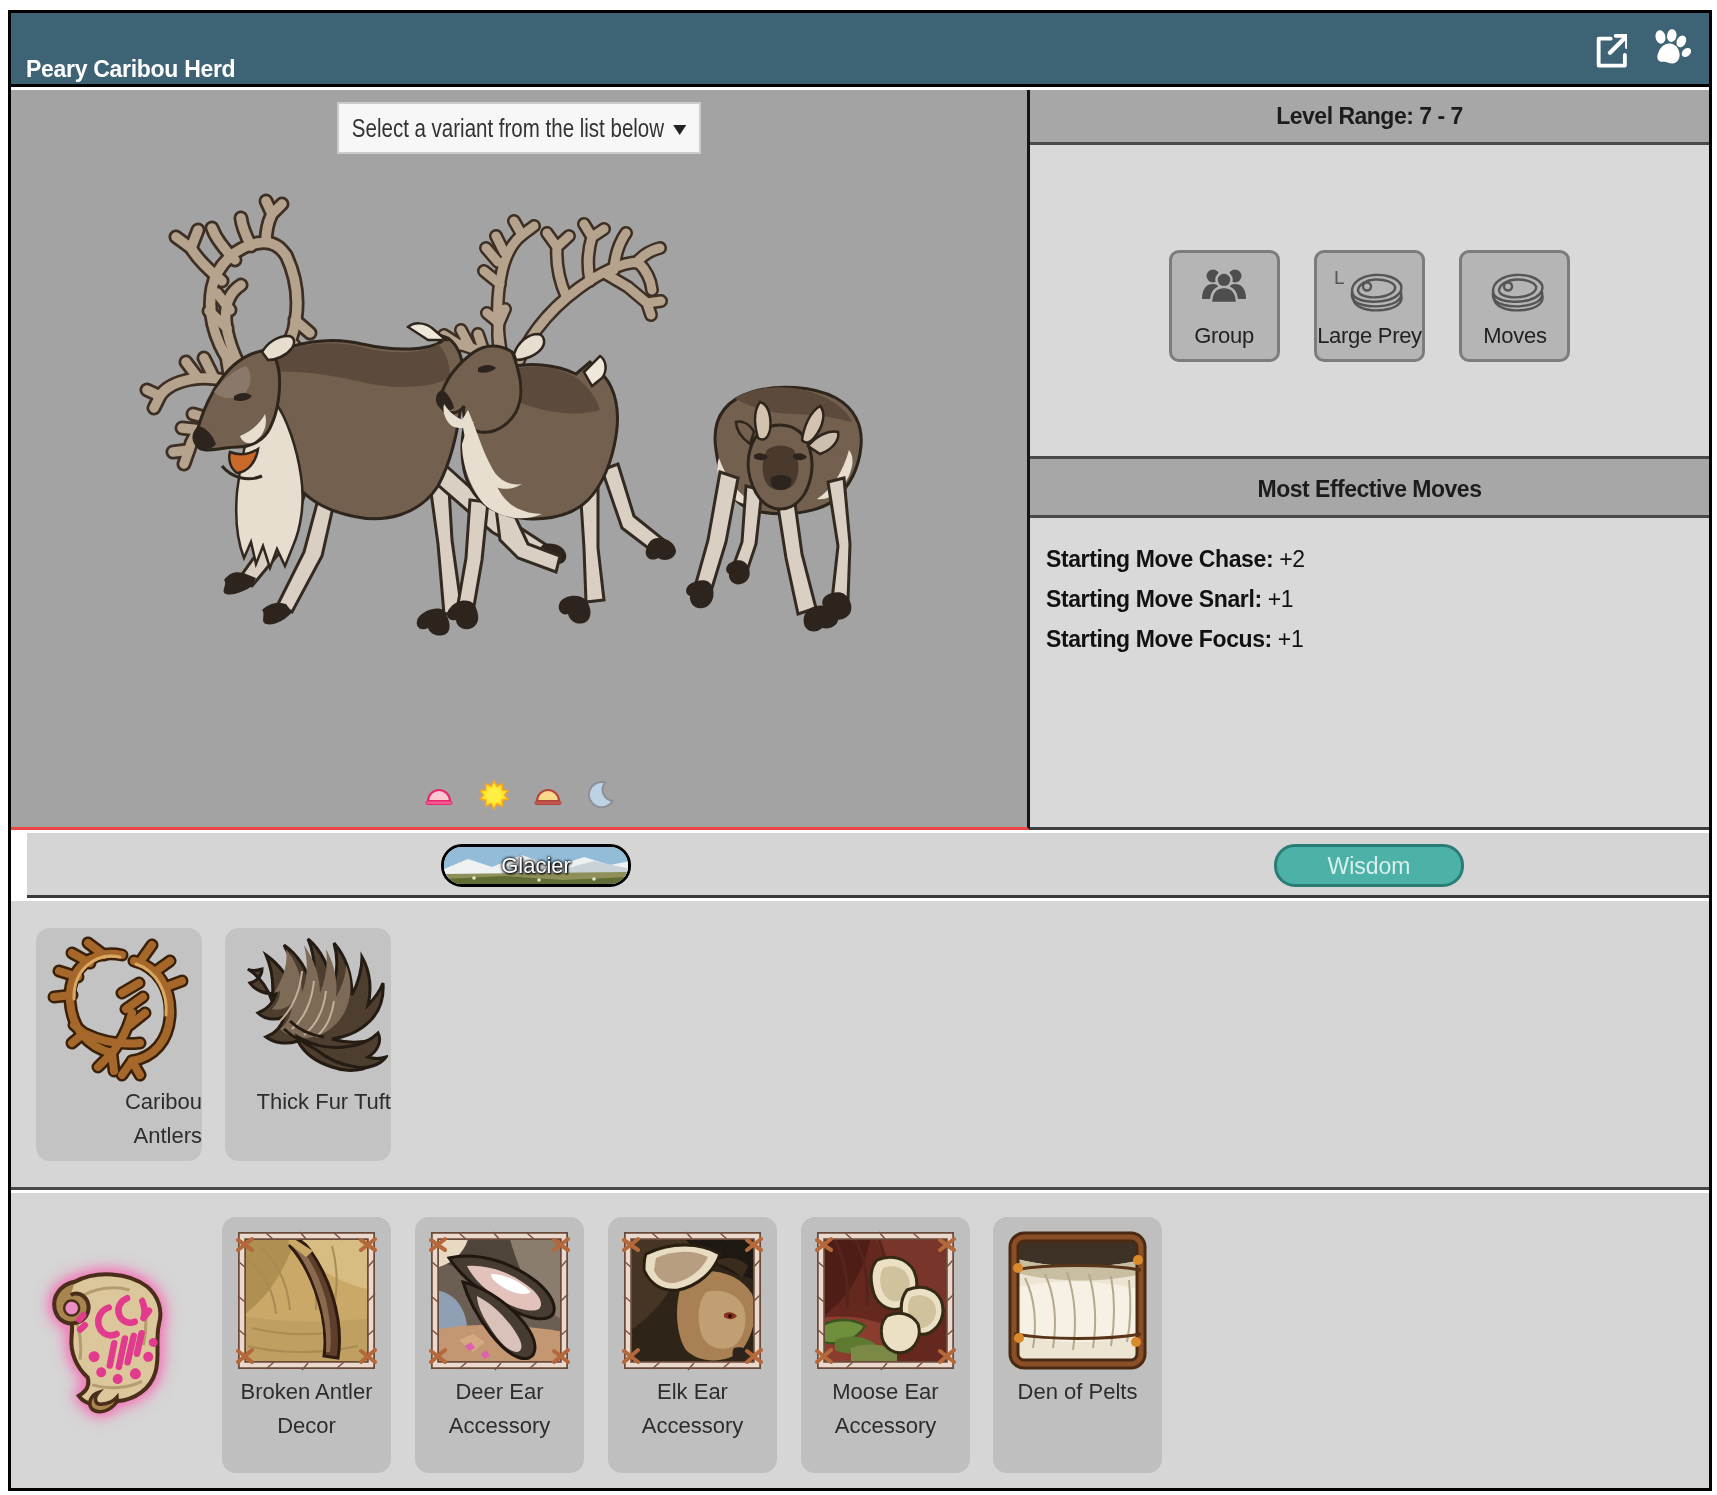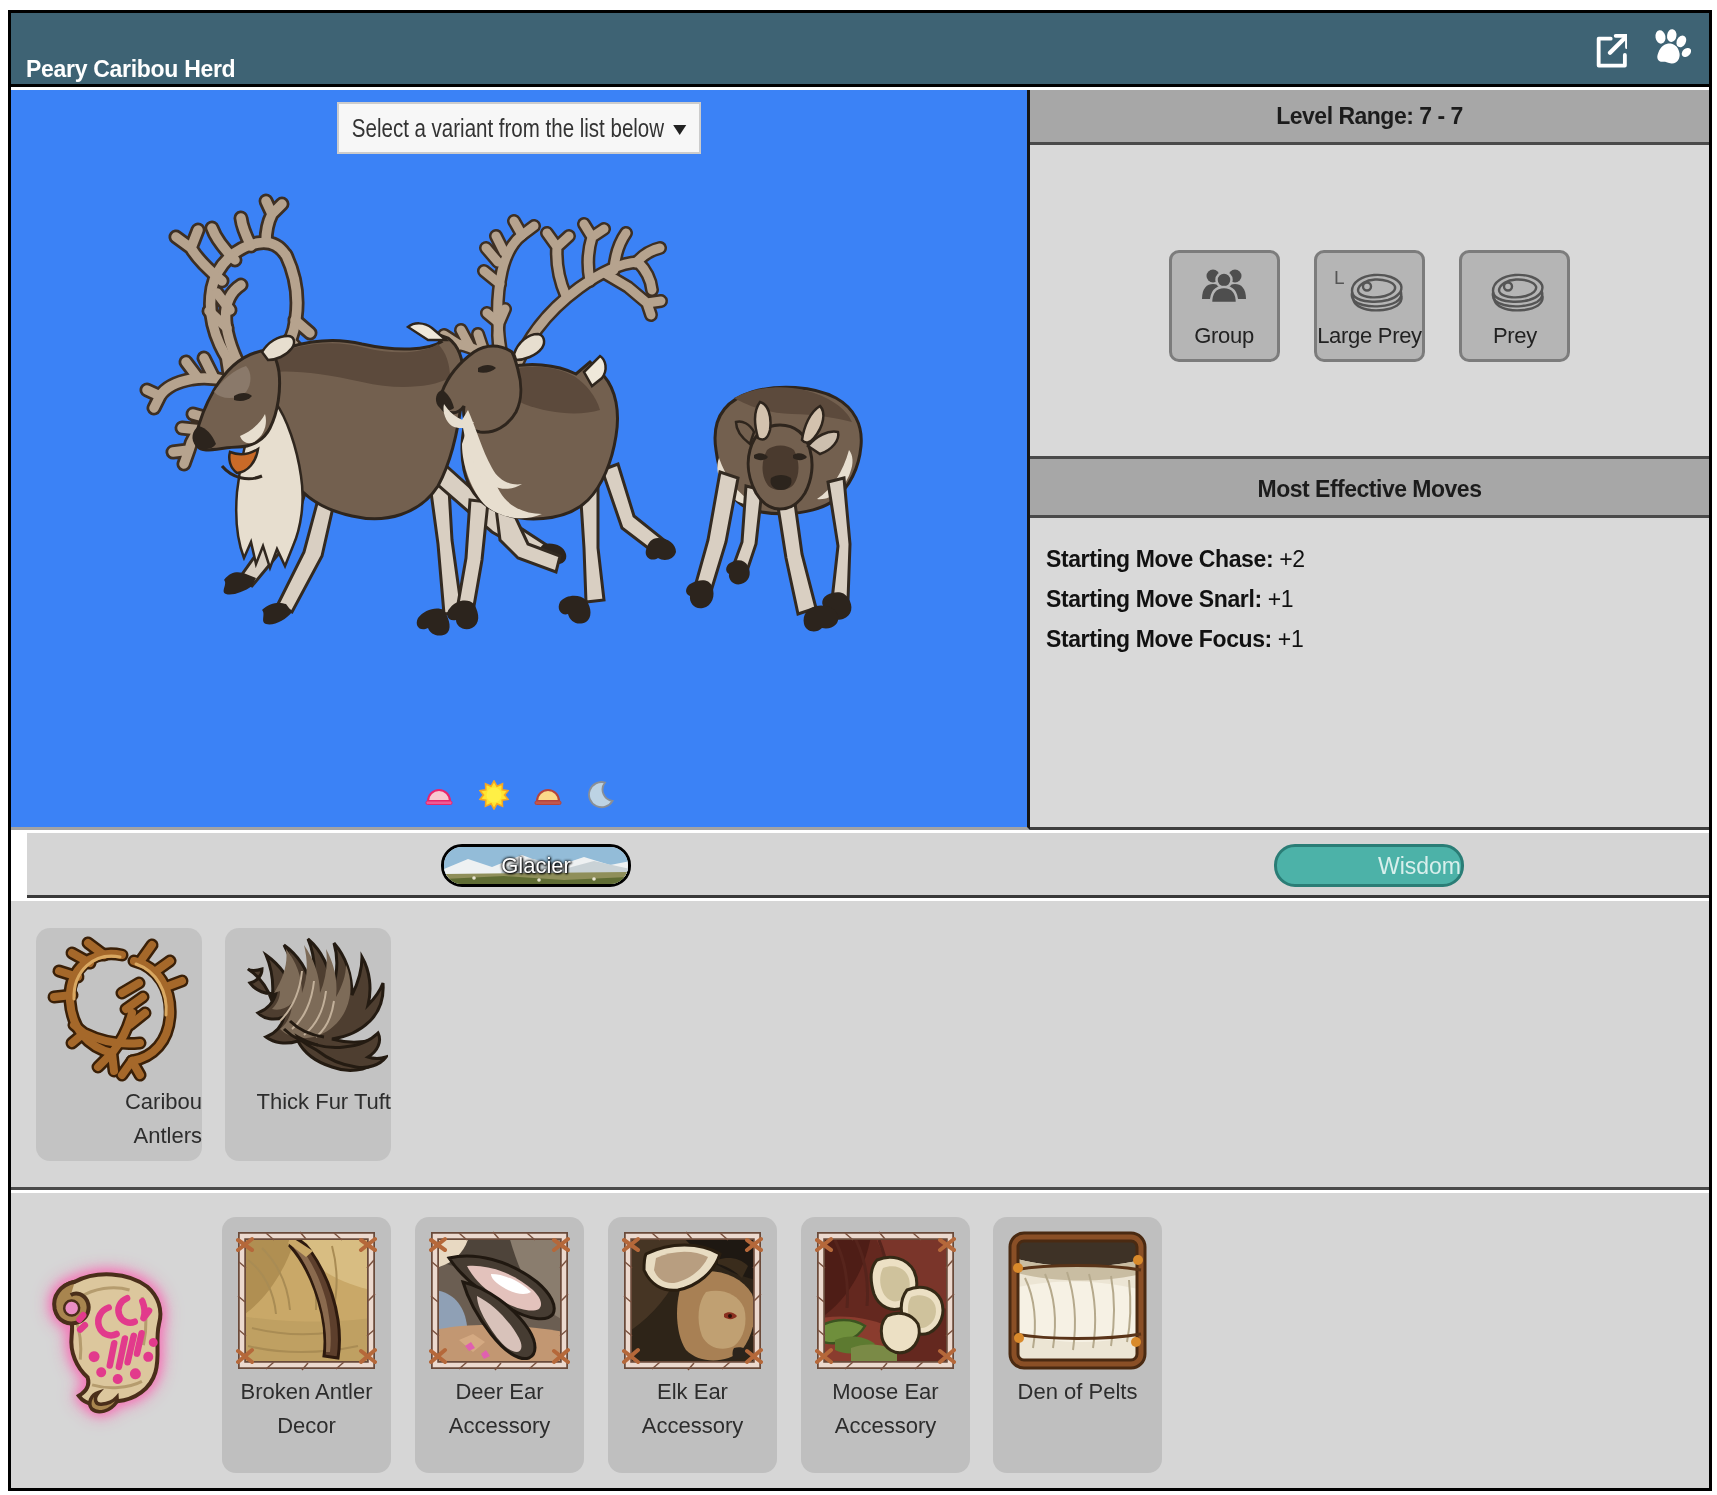--- a/index.html
+++ b/index.html
@@ -7,21 +7,21 @@
     font-family:"Liberation Sans", sans-serif; }
   #frame { position:absolute; left:8px; top:10px; width:1704px; height:1481px;
     border:3px solid #000; background:#fff; }
   #hdr { position:absolute; left:0; top:0; width:1698px; height:74px;
     background:#3e6374; border-bottom:3px solid #000; }
   #hdr .title { position:absolute; left:15px; top:0; line-height:72px;
     color:#fff; font-size:23px; font-weight:bold; letter-spacing:-0.3px;margin-top:20px; }
   #hdr .icons { position:absolute; right:18px; top:15px; }
   #main { position:absolute; left:0; top:77px; width:1698px; height:740px; }
   #left { position:absolute; left:0; top:0; width:1019px; height:740px;
-    background:#3b82f6; border-right:3px solid #161616; border-bottom:3px solid #a3a3a3; }
+    background:#a3a3a3; border-right:3px solid #161616; border-bottom:3px solid #ef4444; }
   #right { position:absolute; left:1019px; top:0; width:679px; height:740px;
     background:#d9d9d9; border-bottom:3px solid #3f3f3f;}
   .gbar { background:#a7a7a7; text-align:center; font-weight:bold;
     font-size:23px; color:#1c1c1c; border-bottom:3px solid #4a4a4a; letter-spacing:-0.5px; }
   #lvlbar { height:55px; line-height:53px; }
   #movesbar { position:absolute; top:366px; left:0; width:100%; height:62px;
     line-height:60px; border-top:3px solid #4a4a4a; }
   .preybtns { position:absolute; top:160px; left:0; width:100%; text-align:center; }
   .pbtn { display:inline-block; width:111px; height:112px; margin:0 15px;
     background:#b5b5b5; border:3px solid #7c7c7c; border-radius:10px;
@@ -45,21 +45,21 @@
   #growL { position:absolute; left:16px; top:0; width:1019px; height:65px;
     background:#d5d5d5; border-right:3px solid #161616; border-bottom:3px solid #3a3a3a; }
   #growR { position:absolute; left:1019px; top:0; width:679px; height:65px;
     background:#d5d5d5; border-bottom:3px solid #3a3a3a; }
   #glacier { position:absolute; left:414px; top:11px; width:190px; height:43px;
     border:3px solid #000; border-radius:21px; overflow:hidden; text-align:center; }
   #glacier .txt { position:relative; z-index:3; color:#fff; font-size:22px;
     line-height:38px; text-shadow:0 0 3px #000, 0 0 3px #000, 1px 1px 2px #000; }
   #wisdom { position:absolute; left:244px; top:11px; width:190px; height:43px;
     background:#4cb2a8; border:3px solid #2a7d76; border-radius:21px;
-    color:#d8efec; font-size:23px; text-align:right; line-height:38px; }
+    color:#d8efec; font-size:23px; text-align:center; line-height:38px; }
   #drops { position:absolute; left:0; top:888px; width:1698px; height:289px;
     background:#d6d6d6; border-bottom:3px solid #4a4a4a; }
   .dropcard { position:absolute; top:27px; width:166px; height:233px;
     background:#c3c3c3; border-radius:14px; text-align:right; }
   .dropcard .nm { position:absolute; top:157px; width:100%; font-size:22px;
     color:#2d2d2d; line-height:34px; }
   #bottom { position:absolute; left:0; top:1180px; width:1698px; height:295px;
     background:#d6d6d6; }
   .bcard { position:absolute; top:24px; width:169px; height:256px;
     background:#bfbfbf; border-radius:14px; }
@@ -294,21 +294,21 @@
               <g transform="translate(4,2)">
                   <g fill="none" stroke="#555" stroke-width="2.4" stroke-linejoin="round" stroke-linecap="round">
                 <path d="M11 22 C11 13 21 7 33 6 C45 5 57 9 60 16 C62 22 57 28 47 31 C36 34 20 33 14 28 C12 26 11 24 11 22 Z"></path>
                 <path d="M17 21 C18 15 25 11 34 10.5 C43 10 52 13 54 17.5 C55 21 51 25 44 27 C35 29.5 23 28.5 18.5 24.5 C17.5 23.5 17 22 17 21 Z"></path>
                 <circle cx="26" cy="17.5" r="4"></circle>
                 <path d="M11 24 C10 30 14 34 22 36 C32 38.5 47 37.5 55 33 C59 30.5 61 27 60 23"></path>
                 <path d="M12 28 C12 34 17 38.5 26 40.5 C36 42.5 49 41 56 36.5 C59.5 34 61 31 60.5 27.5"></path>
               </g>
                 </g>
             </svg></div>
-          <div class="lab">Prey</div>
+          <div class="lab">Moves</div>
         </div>
       </div>
       <div class="gbar" id="movesbar">Most Effective Moves</div>
       <div class="moves">
         <div><b>Starting Move Chase:</b> +2</div>
         <div><b>Starting Move Snarl:</b> +1</div>
         <div><b>Starting Move Focus:</b> +1</div>
       </div>
     </div>
   </div>

